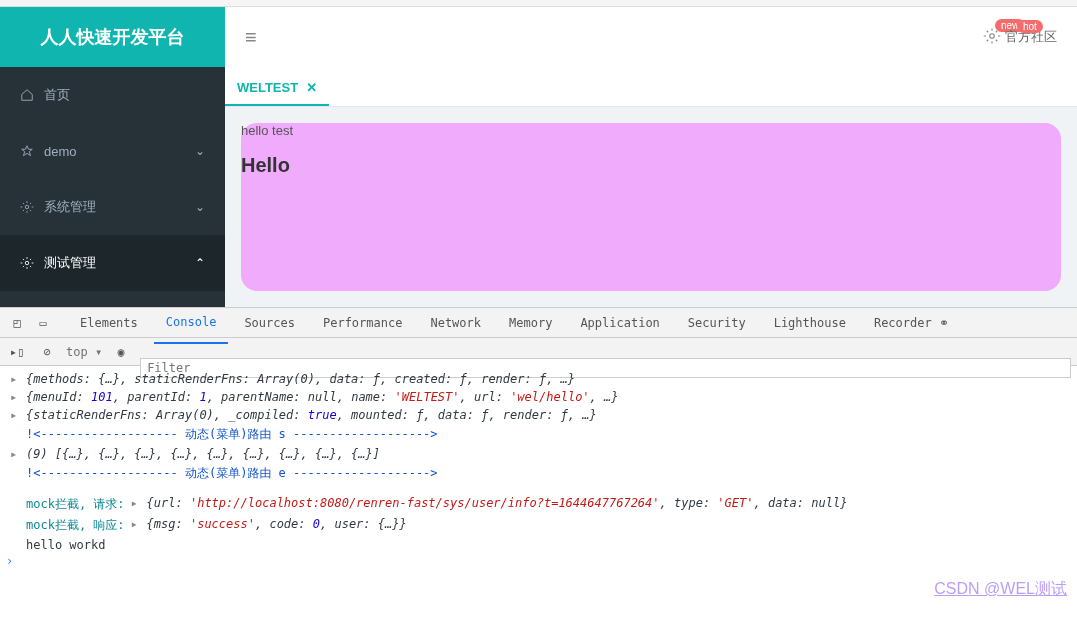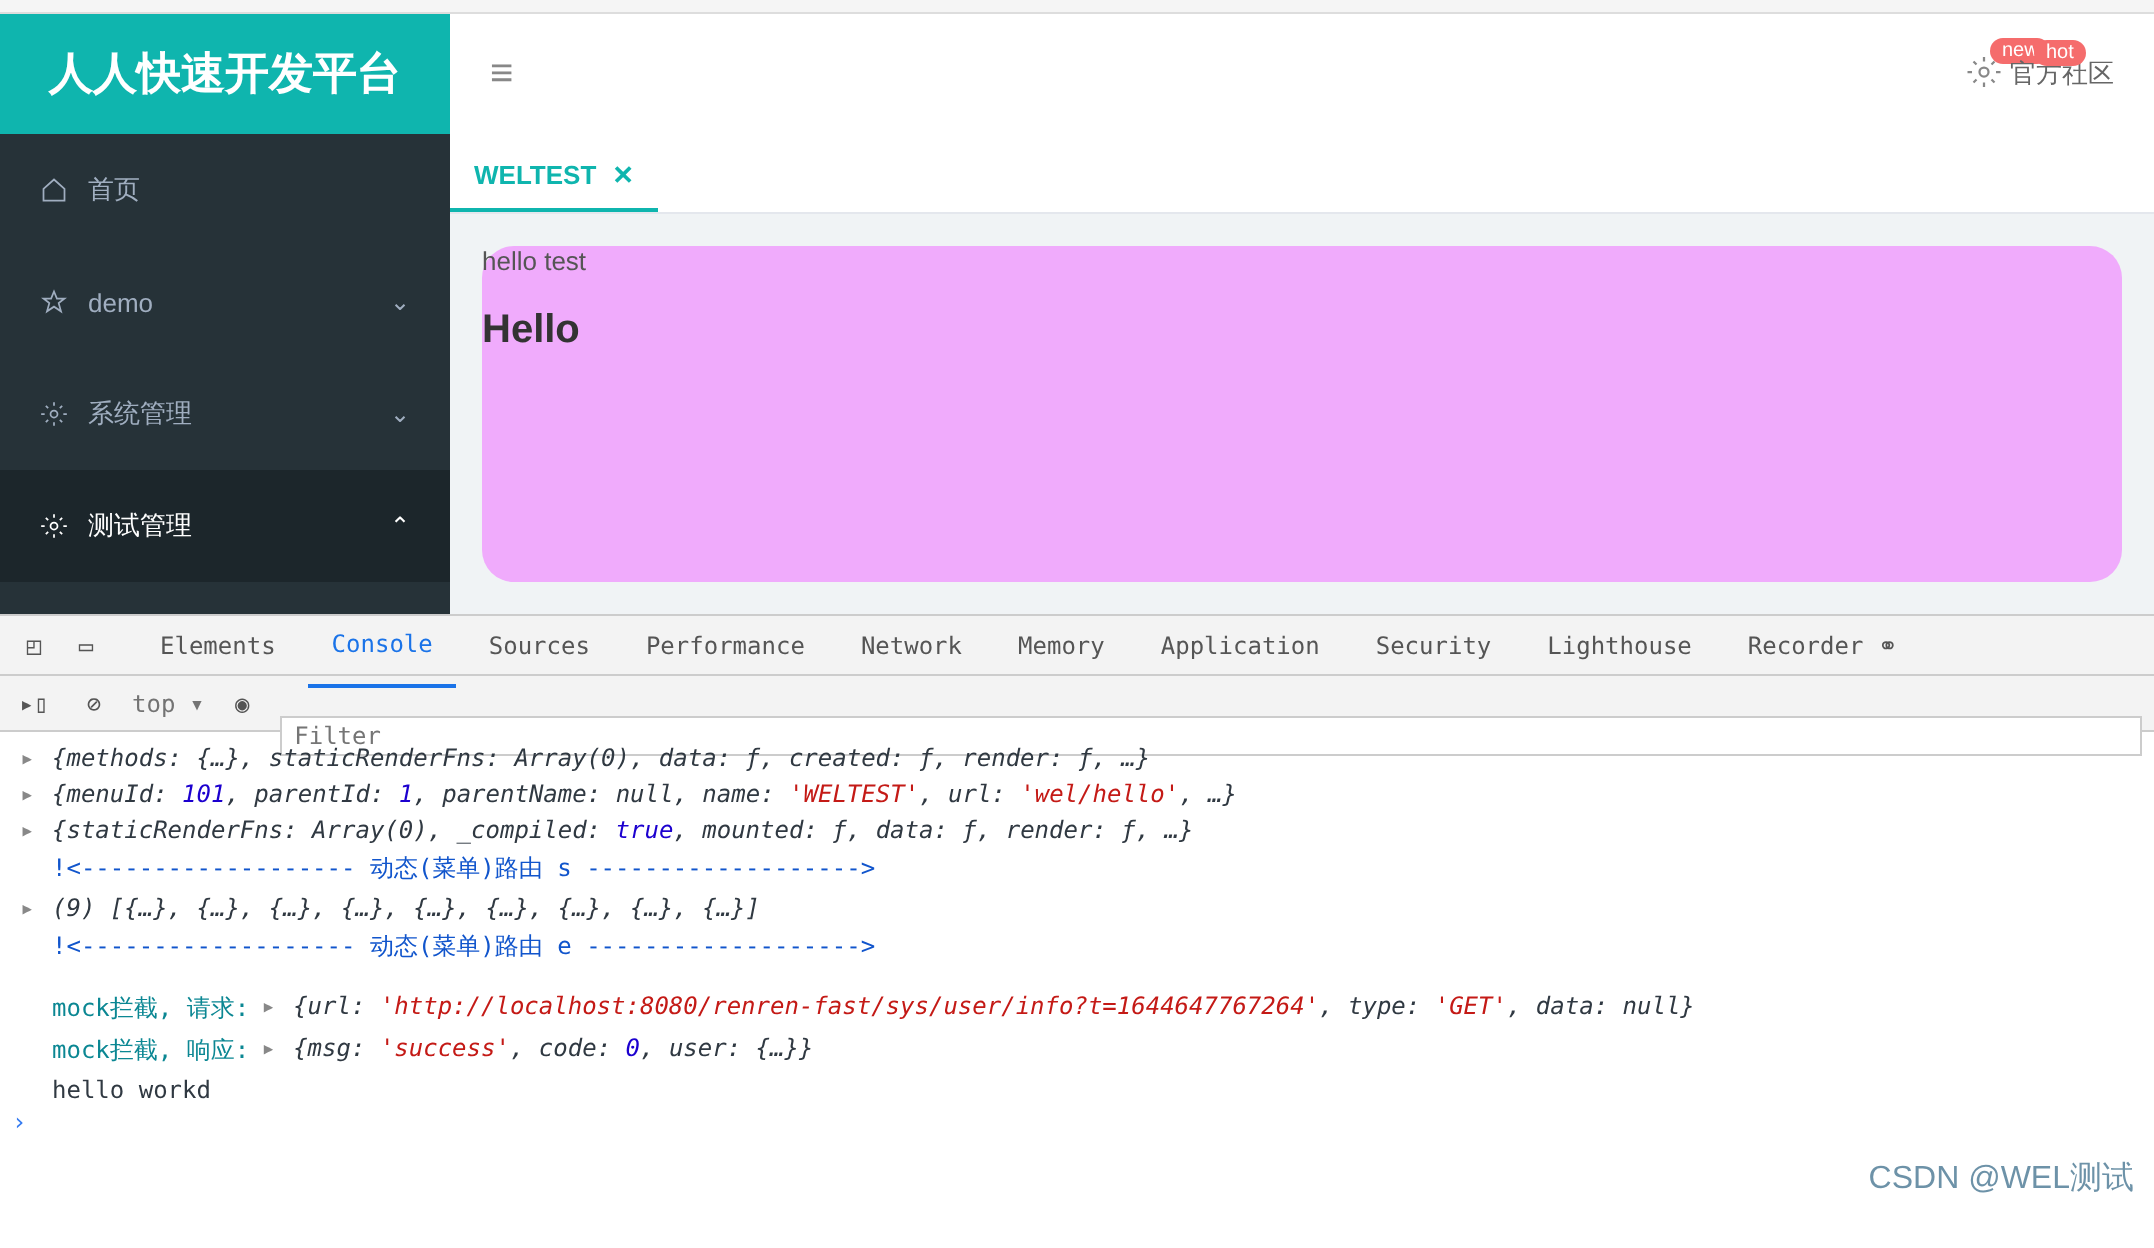--- a/index.html
+++ b/index.html
@@ -1,20 +1,20 @@
 <!DOCTYPE html>
 <html><head>
 <meta charset="utf-8">
 <style>
   * { box-sizing: border-box; margin: 0; padding: 0; }
   body { font-family: -apple-system, "Helvetica Neue", Arial, sans-serif; font-size: 13px; color: #333; background: #fff; width: 1077px; height: 624px; overflow: hidden; }
   .browser-bar { height: 7px; background: #f5f5f5; border-bottom: 1px solid #ddd; display: flex; overflow: hidden; }
   .app { display: flex; height: 300px; }
   .sidebar { width: 225px; background: #263238; color: #a0aec0; display: flex; flex-direction: column; }
-  .brand { background: #0fb5ae; color: #fff; font-size: 22px; font-weight: bold; height: 60px; display: flex; align-items: center; justify-content: center; }
+  .brand { background: #0fb5ae; color: #fff; font-size: 18px; font-weight: bold; height: 60px; display: flex; align-items: center; justify-content: center; }
   .nav-item { display: flex; align-items: center; padding: 0 20px; height: 56px; color: #a0aec0; cursor: pointer; justify-content: space-between; }
   .nav-item.active { background: #1c262b; color: #fff; }
   .nav-left { display: flex; align-items: center; gap: 10px; }
   .ico { width: 14px; height: 14px; display: inline-flex; align-items: center; justify-content: center; }
   .ico svg { stroke: currentColor; fill: none; stroke-width: 1.5; }
   .chev { font-size: 12px; }
   .main { flex: 1; background: #f0f3f5; display: flex; flex-direction: column; }
   .topbar { height: 60px; background: #fff; display: flex; align-items: center; padding: 0 20px; justify-content: space-between; }
   .burger { font-size: 20px; color: #888; cursor: pointer; }
   .top-right { display: flex; align-items: center; gap: 4px; }
@@ -37,21 +37,21 @@
   .dt-select { font-size: 12px; color: #737373; }
   .console { padding: 4px 0; overflow: auto; }
   .log-line { padding: 2px 10px; display: flex; align-items: flex-start; gap: 6px; font-style: italic; color: #303942; font-family: Menlo, Consolas, monospace; white-space: nowrap; }
   .arrow { width: 10px; color: #888; font-style: normal; }
   .str { color: #c41a16; }
   .num { color: #1c00cf; }
   .blue { color: #1155cc; font-style: normal; }
   .teal { color: #0b8793; font-style: normal; }
   .plain { font-style: normal; }
   .prompt { color: #367cf1; padding-left: 6px; }
-  .watermark { position: fixed; right: 10px; bottom: 24px; color: #0c4a6e; font-size: 16px; opacity: 0.6; pointer-events: none; }
+  .watermark { position: fixed; right: 10px; bottom: 24px; color: #8b5cf6; font-size: 16px; opacity: 0.6; pointer-events: none; text-decoration: underline; }
 </style>
 </head>
 <body>
 
 <div class="browser-bar"></div>
 
 <div class="app">
   <div class="sidebar">
     <div class="brand">人人快速开发平台</div>
 

